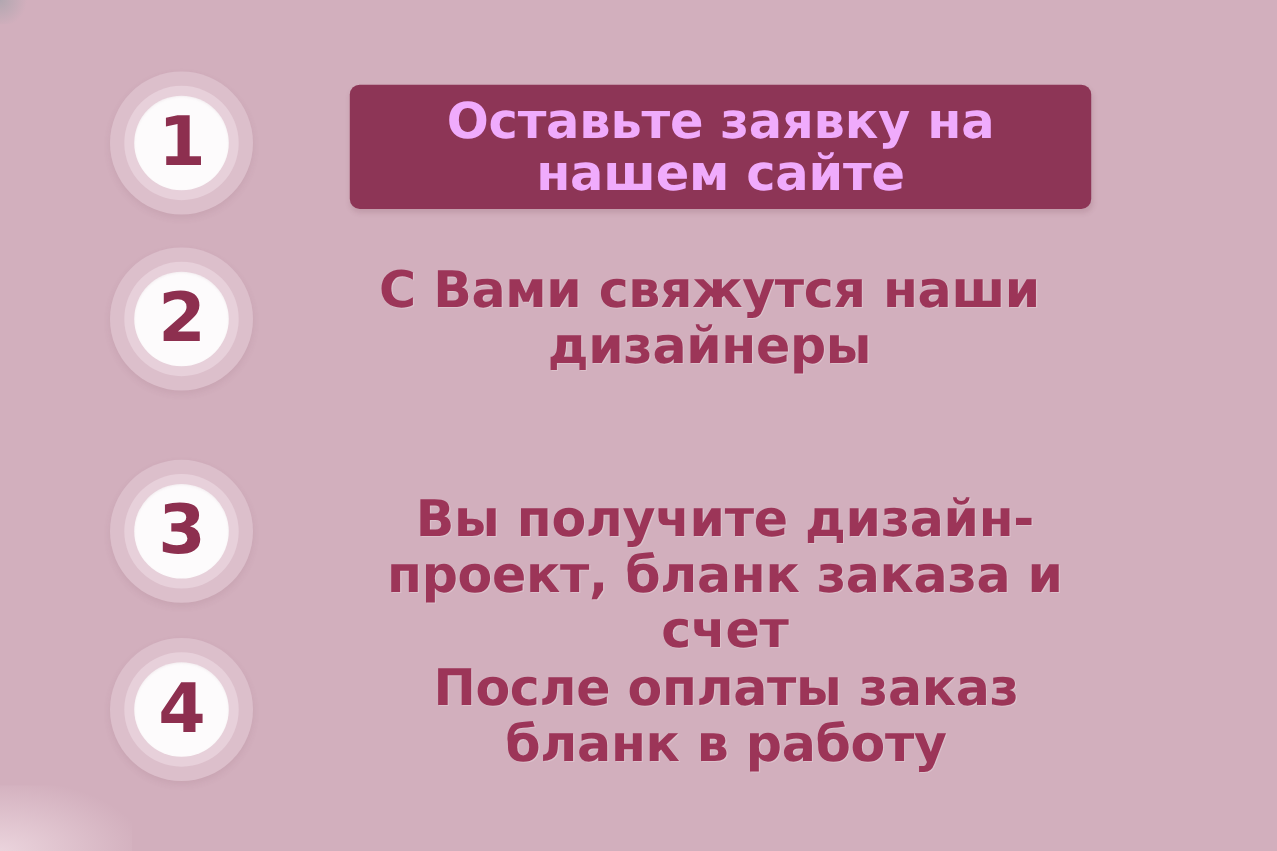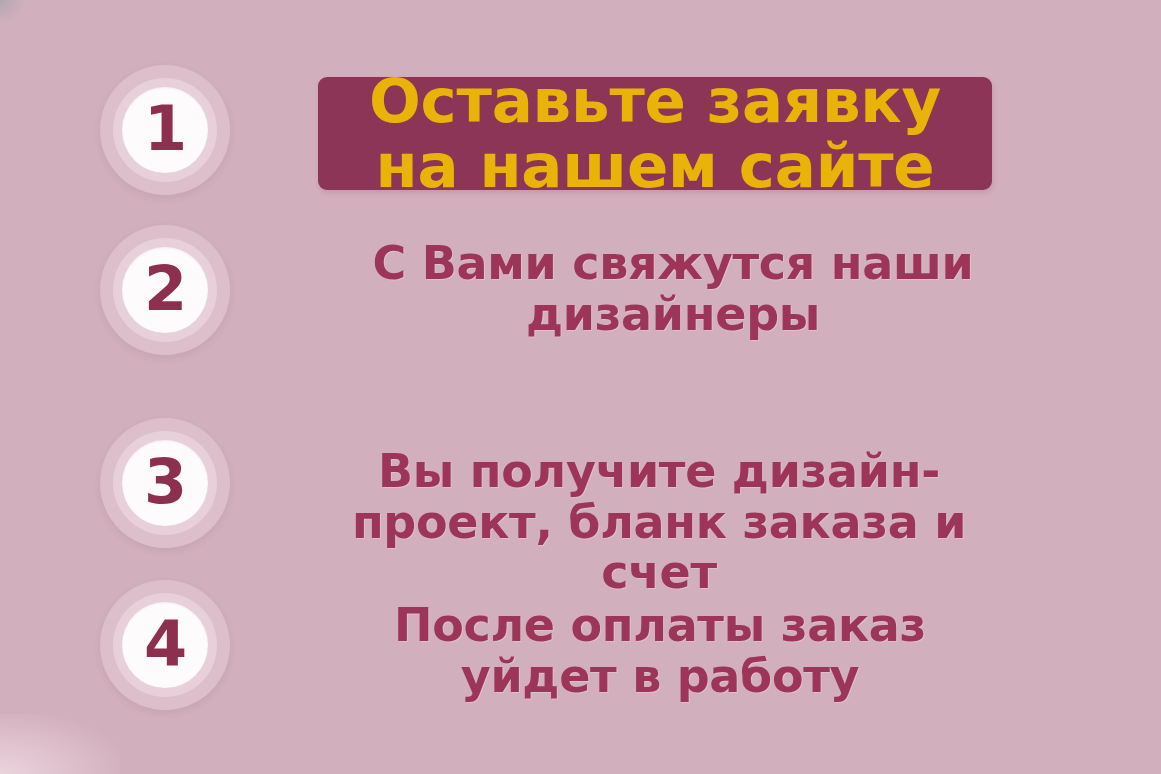--- a/index.html
+++ b/index.html
@@ -92,23 +92,23 @@
     position: absolute;
     background: #8d3556;
     border-radius: 9px;
     display: flex;
     align-items: center;
     justify-content: center;
     box-shadow: 1px 3px 5px rgba(120,70,90,0.18);
     box-sizing: border-box;
   }
   .banner-text {
-    color: #eab308;
+    color: #f0abfc;
     font-family: "DejaVu Sans", sans-serif;
-    font-size: 61px;
+    font-size: 45px;
     font-weight: 700;
     line-height: 1.06;
     text-align: center;
     padding: 0 22px;
     letter-spacing: -0.2px;
   }
 
   
   .step-text {
     position: absolute;
@@ -144,21 +144,21 @@
   </div>
 
   <div class="step">
     <div class="medallion" style="left:100px; top:225px;">
       <div class="ring-mid">
         <div class="ring-inner">
           <span class="num">2</span>
         </div>
       </div>
     </div>
-    <div class="step-text" style="left:336px; top:238px; width:674px;">С Вами свяжутся наши дизайнеры</div>
+    <div class="step-text" style="left:308px; top:238px; width:674px;">С Вами свяжутся наши дизайнеры</div>
   </div>
 
   <div class="step">
     <div class="medallion" style="left:100px; top:418px;">
       <div class="ring-mid">
         <div class="ring-inner">
           <span class="num">3</span>
         </div>
       </div>
     </div>
@@ -166,16 +166,16 @@
   </div>
 
   <div class="step">
     <div class="medallion" style="left:100px; top:580px;">
       <div class="ring-mid">
         <div class="ring-inner">
           <span class="num">4</span>
         </div>
       </div>
     </div>
-    <div class="step-text" style="left:310px; top:600px; width:700px;">После оплаты заказ уйдет в работу</div>
+    <div class="step-text" style="left:310px; top:600px; width:700px;">После оплаты заказ бланк в работу</div>
   </div>
 
 </div>
 
 </body></html>

